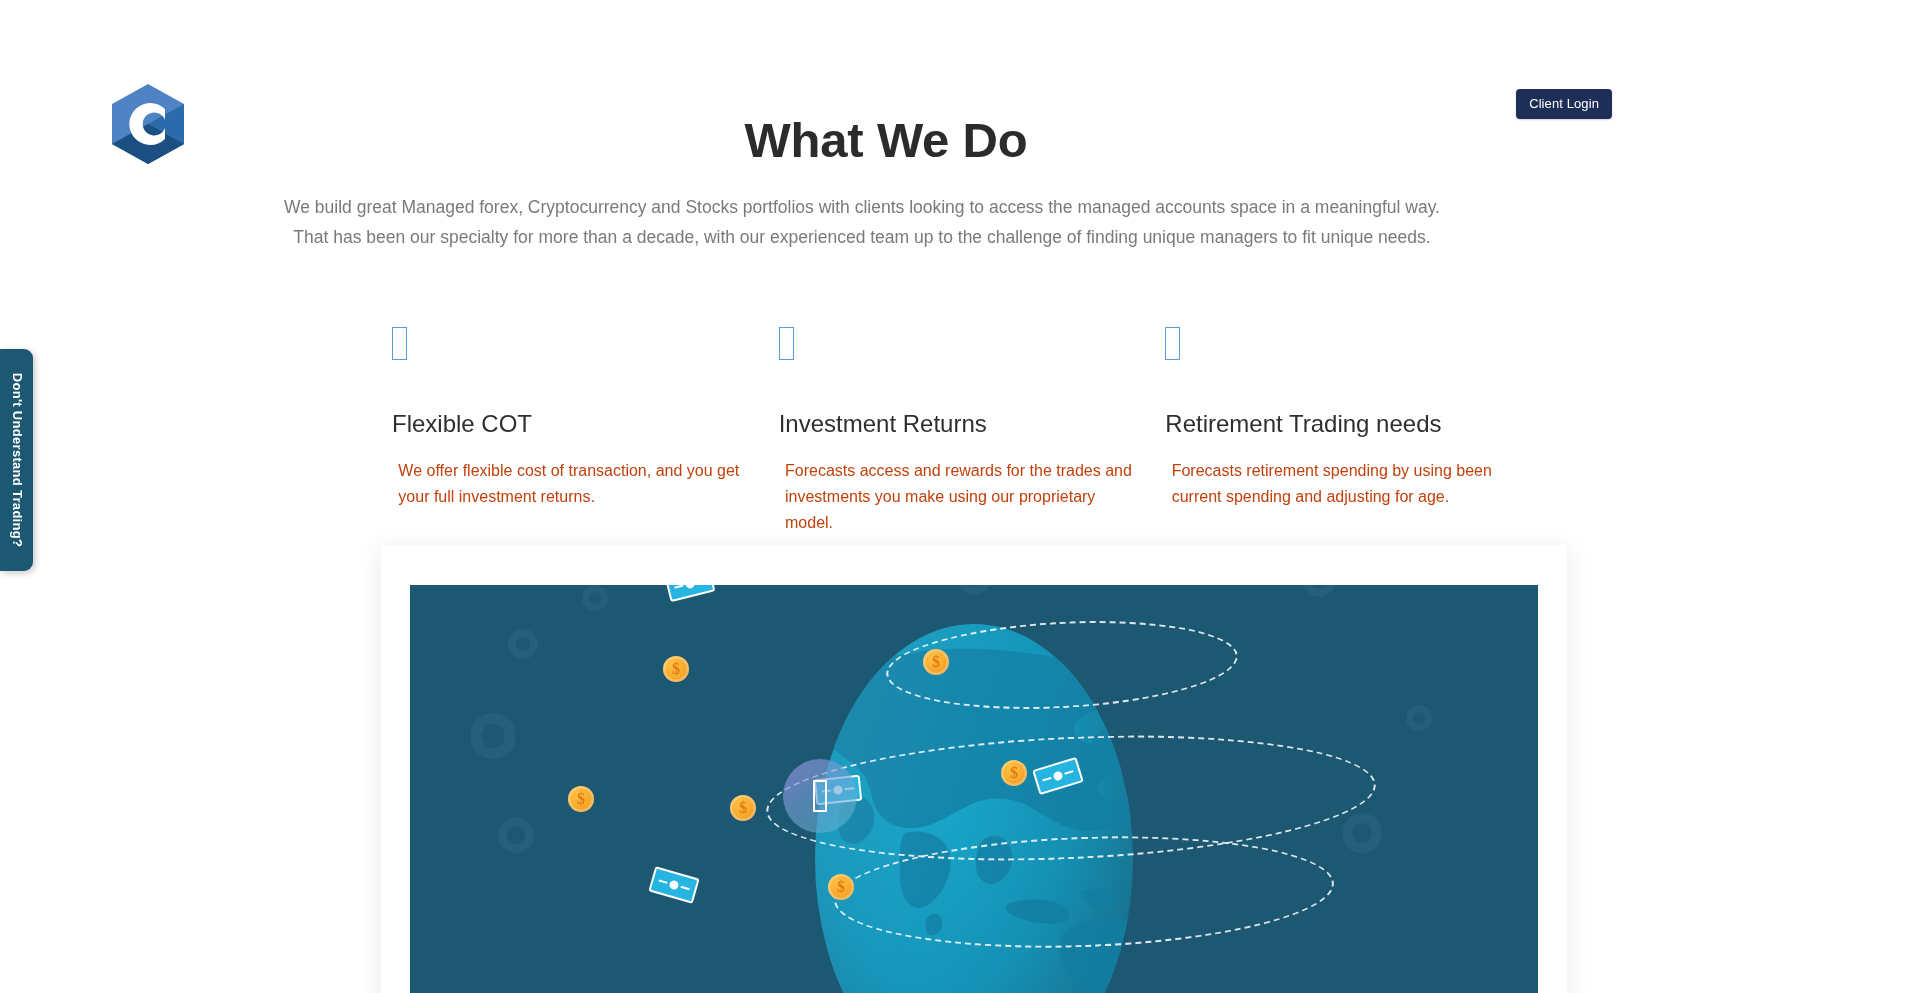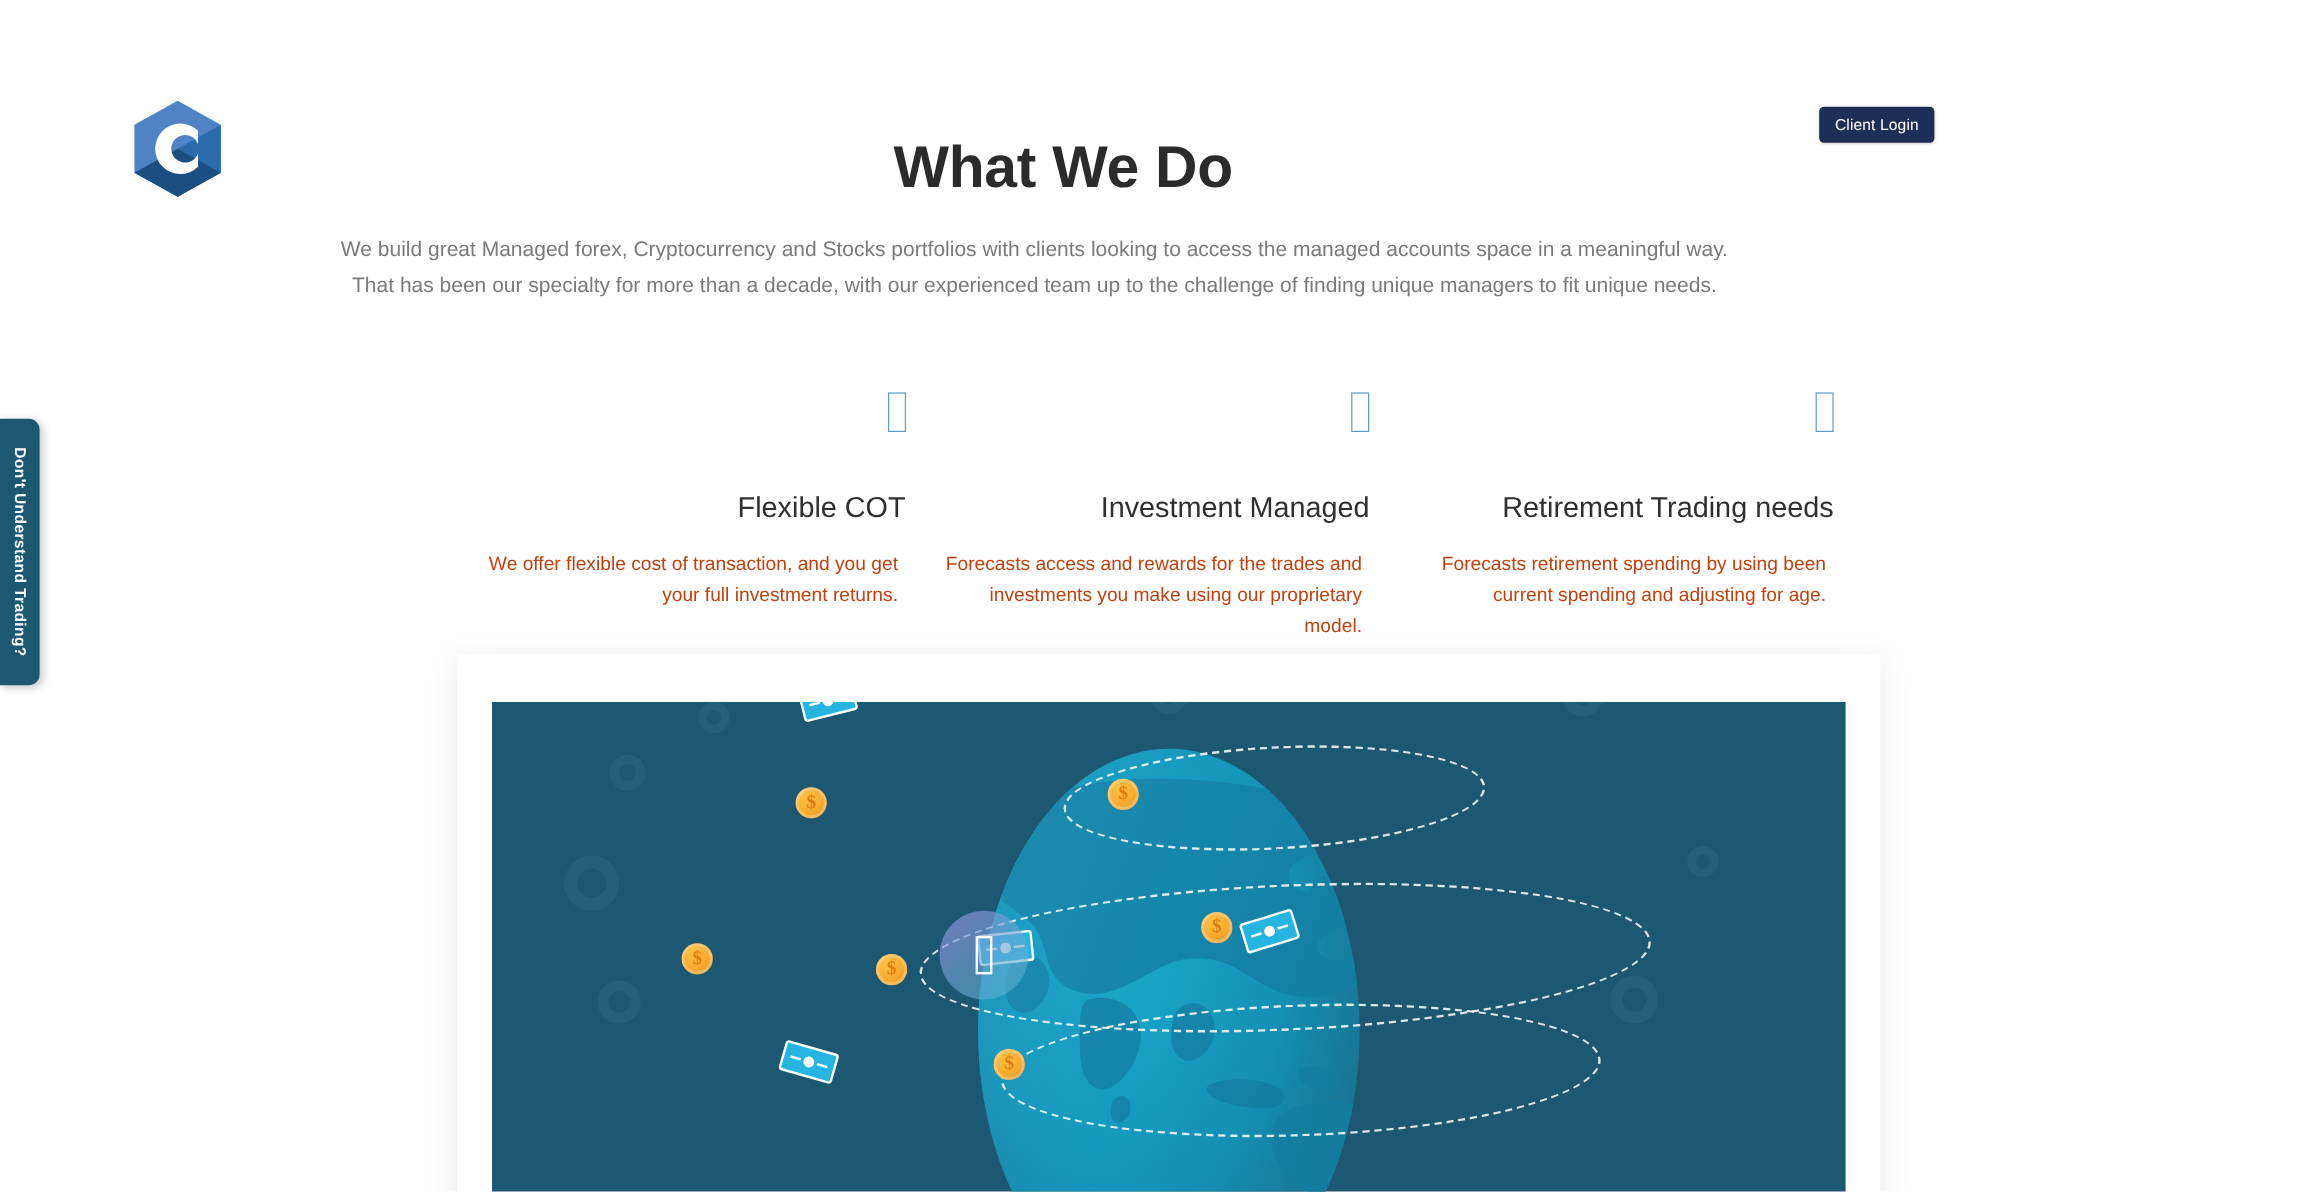--- a/index.html
+++ b/index.html
@@ -70,21 +70,21 @@
 
   
   .features {
     position: absolute;
     left: 380px; top: 292px;
     width: 1160px;
     display: flex;
   }
   .feature {
     flex: 1 1 0;
-    text-align: right;
+    text-align: left;
     padding: 0 12px;
   }
   .feature-icon {
     display: block;
     height: 50px;
     line-height: 50px;
     font-size: 36px;
     color: #5b9bd5;
   }
   .tofu {
@@ -278,21 +278,21 @@
   <div class="features">
 
     <div class="feature">
       <span class="feature-icon"><span class="tofu"></span></span>
       <h3>Flexible COT</h3>
       <p>We offer flexible cost of transaction, and you get your full investment returns.</p>
     </div>
 
     <div class="feature">
       <span class="feature-icon"><span class="tofu"></span></span>
-      <h3>Investment Managed</h3>
+      <h3>Investment Returns</h3>
       <p>Forecasts access and rewards for the trades and investments you make using our proprietary model.</p>
     </div>
 
     <div class="feature">
       <span class="feature-icon"><span class="tofu"></span></span>
       <h3>Retirement Trading needs</h3>
       <p>Forecasts retirement spending by using been current spending and adjusting for age.</p>
     </div>
 
   </div>

